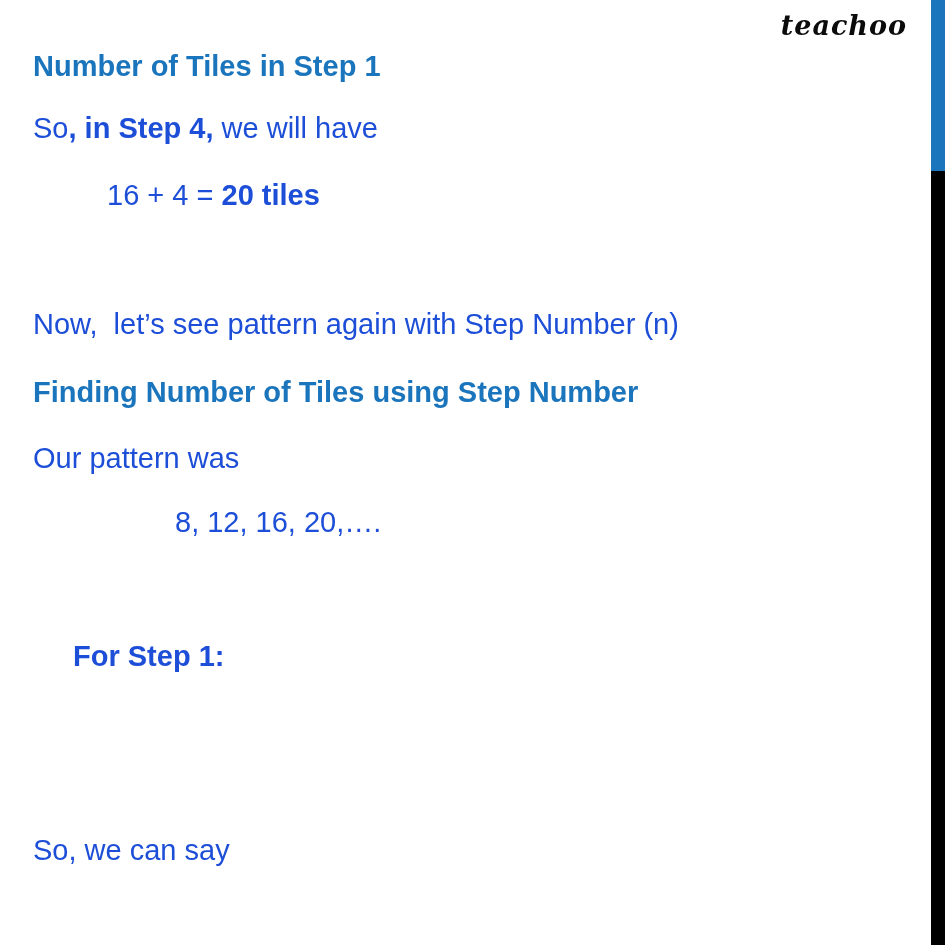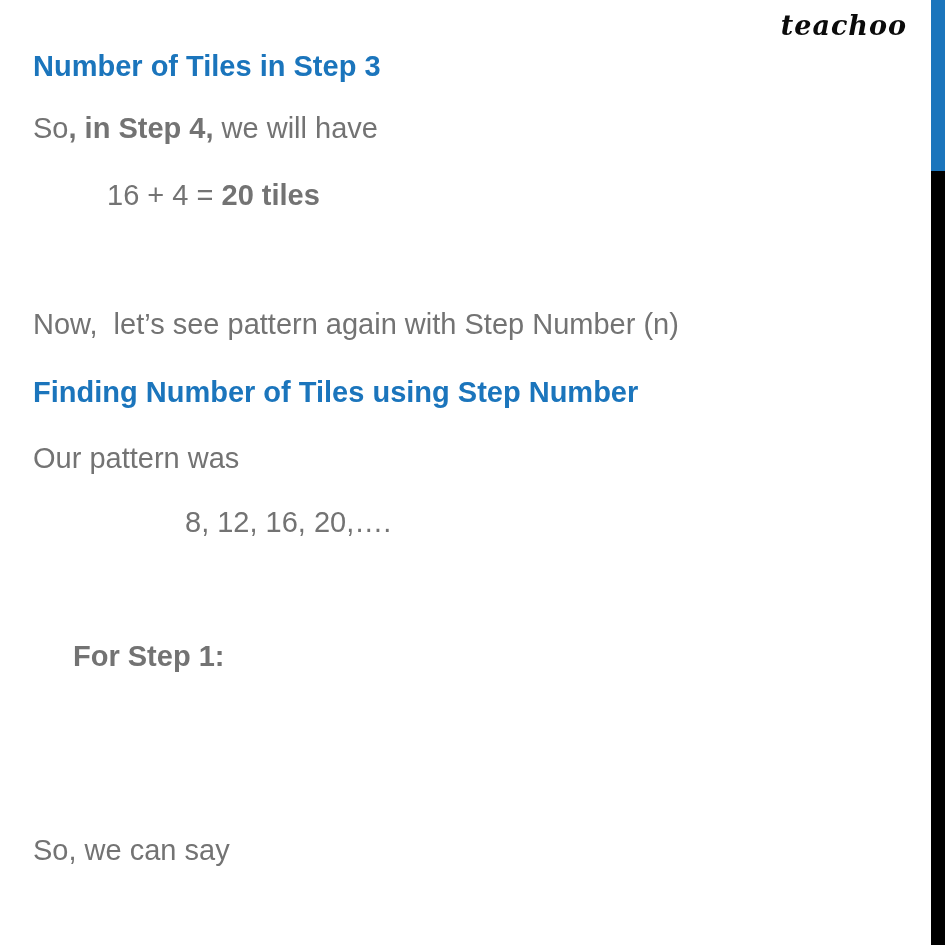--- a/index.html
+++ b/index.html
@@ -14,21 +14,21 @@
     background: #ffffff;
     overflow: hidden;
     font-family: "Liberation Sans", sans-serif;
     color: #0d0d0d;
   }
   .t {
     position: absolute;
     white-space: pre-wrap;
     font-size: 29px;
     line-height: 1.15;
-    color: #737373;
+    color: #1d4ed8;
   }
   .h-blue {
     color: #1b75bc;
     font-weight: 700;
   }
   .b { font-weight: 700; }
   .logo {
     position: absolute;
     top: 10px;
     right: 38px;
@@ -64,33 +64,33 @@
 </style>
 </head>
 <body>
 
 <div class="page">
 
   <div class="logo">teachoo</div>
   <div class="bar-blue"></div>
   <div class="bar-black"></div>
 
-  <div class="t h-blue" style="left:33px; top:50px;">Number of Tiles in Step 3</div>
+  <div class="t h-blue" style="left:33px; top:50px;">Number of Tiles in Step 1</div>
 
   <div class="t" style="left:33px; top:112px;"><span>So</span><span class="b">, in Step 4,</span><span> we will have</span></div>
 
   <div class="t" style="left:107px; top:179px;"><span>16 + 4 = </span><span class="b">20 tiles</span></div>
 
   <div class="t" style="left:33px; top:308px;text-align:right;">Now,  let’s see pattern again with Step Number (n)</div>
 
   <div class="t" style="left:33px; top:442px;">Our pattern was</div>
 
   <div class="t h-blue" style="left:33px; top:376px;">Finding Number of Tiles using Step Number</div>
 
-  <div class="t" style="left:175px; top:506px;margin-left:10px;">8, 12, 16, 20,….</div>
+  <div class="t" style="left:175px; top:506px;">8, 12, 16, 20,….</div>
 
   <div class="t b" style="left:33px; top:640px;margin-left:40px;">For Step 1:</div>
 
 
   <div class="t" style="left:33px; top:834px;">So, we can say</div>
 
 
 </div>
 
 </body></html>

